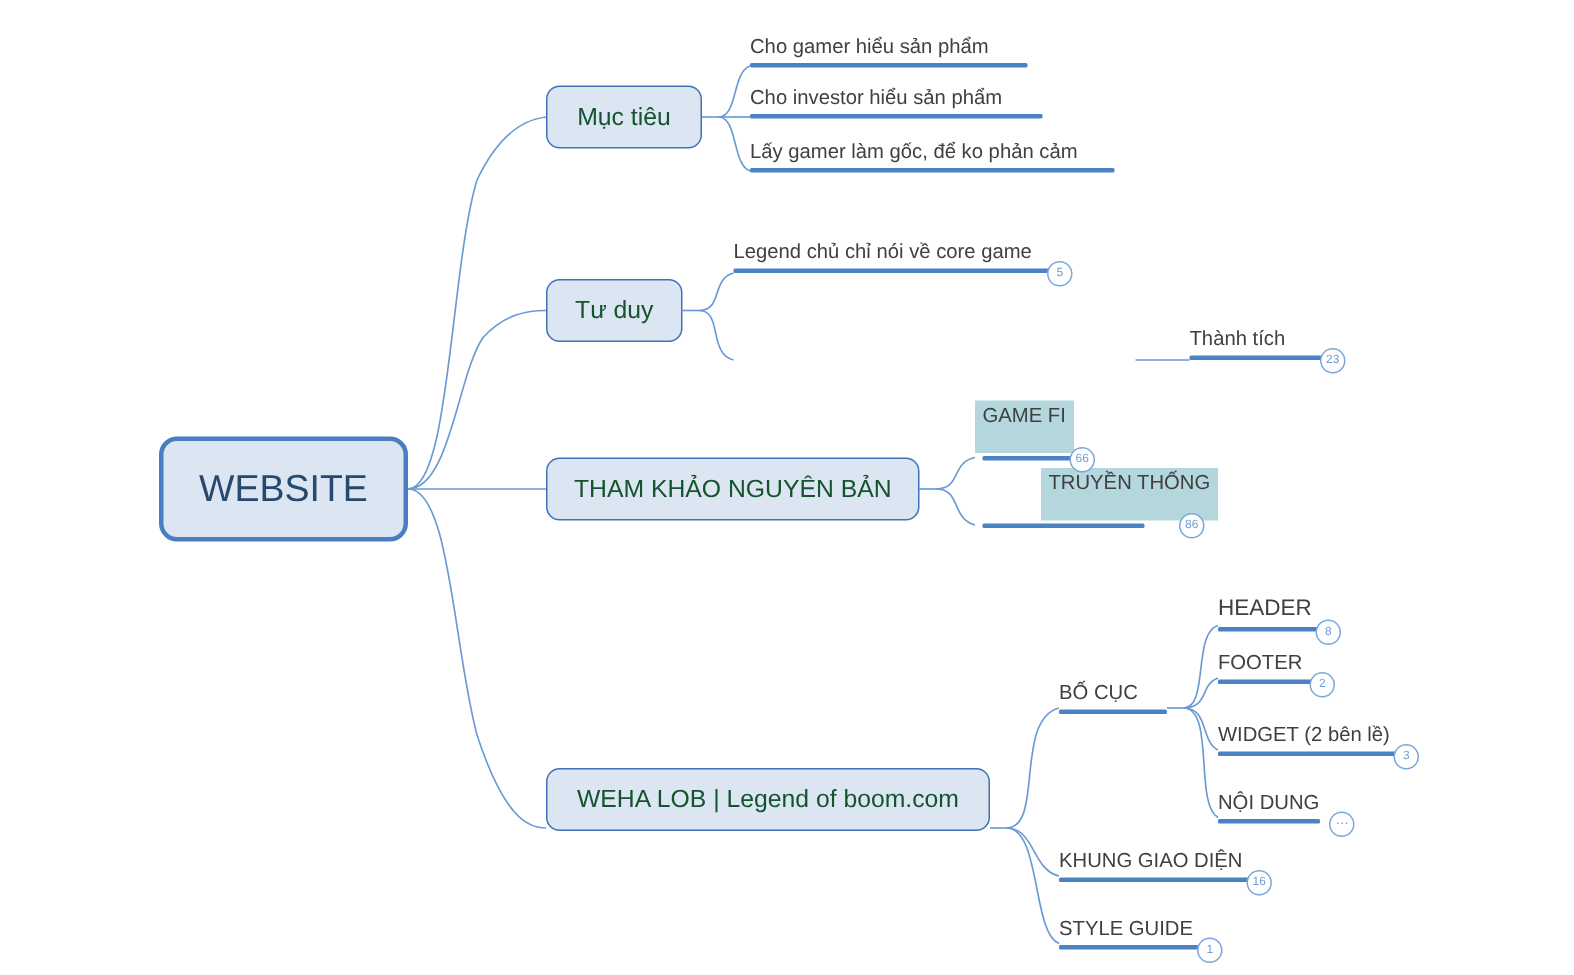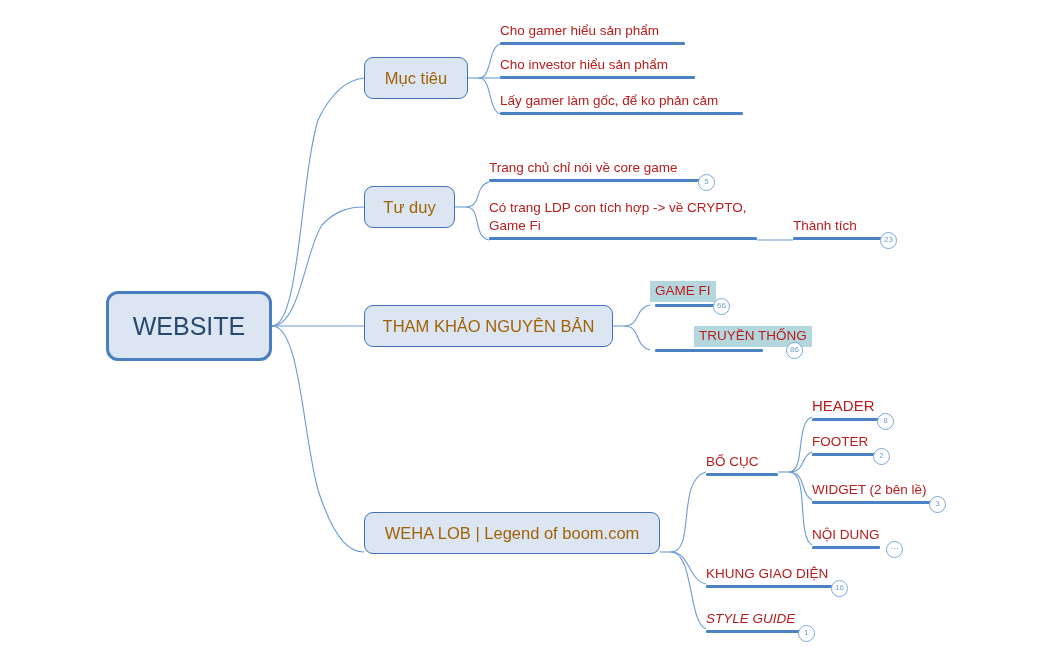--- a/index.html
+++ b/index.html
@@ -29,50 +29,50 @@
   
   .node {
     position: absolute;
     box-sizing: border-box;
     display: flex;
     align-items: center;
     justify-content: center;
     background: #dce6f2;
     border: 1.6px solid #3f72b8;
     border-radius: 9px;
-    color: #a16207;
+    color: #14532d;
     white-space: nowrap;
     z-index: 3;
   }
   .node.root {
     background: #dce6f2;
     border: 3.2px solid #4a7ec0;
     border-radius: 12px;
     color: #27496d;
   }
 
   
   .leaf {
     position: absolute;
     z-index: 3;
   }
   .leaf .leaf-text {
     position: absolute;
     left: 0;
     bottom: 5px;
-    color: #b91c1c;
+    color: #404040;
     white-space: nowrap;
     line-height: 1.32;
   }
   .leaf .leaf-text.wrap {
     white-space: normal;
   }
   .leaf.hl .leaf-text {
     background: #b4d7de;
-    padding: 1px 5px 2px 5px;
+    padding: 1px 5px 16px 5px;
     left: -5px;
   }
   .leaf .underline {
     position: absolute;
     left: 0;
     bottom: 0;
     height: 3.2px;
     background: #4a82c3;
     border-radius: 1px;
   }
@@ -171,29 +171,25 @@
     <span class="leaf-text" style="font-size:13.5px;">Cho investor hiểu sản phẩm</span>
     <span class="underline" style="width:195px;"></span>
   </div>
 
   <div class="leaf" style="left:500px; top:86px; width:243px; height:29px;">
     <span class="leaf-text" style="font-size:13.5px;">Lấy gamer làm gốc, để ko phản cảm</span>
     <span class="underline" style="width:243px;"></span>
   </div>
 
   <div class="leaf" style="left:489px; top:153px; width:214px; height:29px;">
-    <span class="leaf-text" style="font-size:13.5px;">Trang chủ chỉ nói về core game</span>
+    <span class="leaf-text" style="font-size:13.5px;">Legend chủ chỉ nói về core game</span>
     <span class="underline" style="width:214px;"></span>
   </div>
   <span class="badge" style="left:698px; top:174px;">5</span>
 
-  <div class="leaf" style="left:489px; top:190px; width:268px; height:50px;">
-    <span class="leaf-text wrap" style="font-size:13.5px; width:262px;">Có trang LDP con tích hợp -&gt; về CRYPTO, Game Fi</span>
-    <span class="underline" style="width:268px;"></span>
-  </div>
 
   <div class="leaf" style="left:793px; top:211px; width:92px; height:29px;">
     <span class="leaf-text" style="font-size:13.5px;">Thành tích</span>
     <span class="underline" style="width:92px;"></span>
   </div>
   <span class="badge" style="left:880px; top:232px;">23</span>
 
   <div class="leaf hl" style="left:655px; top:278px; width:63px; height:29px;">
     <span class="leaf-text" style="font-size:13.5px;">GAME FI</span>
     <span class="underline" style="width:63px;"></span>
@@ -211,21 +207,21 @@
     <span class="underline" style="width:72px;"></span>
   </div>
 
   <div class="leaf" style="left:706px; top:561px; width:128px; height:27px;">
     <span class="leaf-text" style="font-size:13.5px;">KHUNG GIAO DIỆN</span>
     <span class="underline" style="width:128px;"></span>
   </div>
   <span class="badge" style="left:831px; top:580px;">16</span>
 
   <div class="leaf" style="left:706px; top:606px; width:97px; height:27px;">
-    <span class="leaf-text" style="font-size:13.5px;font-style:italic;">STYLE GUIDE</span>
+    <span class="leaf-text" style="font-size:13.5px;">STYLE GUIDE</span>
     <span class="underline" style="width:97px;"></span>
   </div>
   <span class="badge" style="left:798px; top:625px;">1</span>
 
   <div class="leaf" style="left:812px; top:394px; width:68px; height:27px;">
     <span class="leaf-text" style="font-size:15px;">HEADER</span>
     <span class="underline" style="width:68px;"></span>
   </div>
   <span class="badge" style="left:877px; top:413px;">8</span>
 

